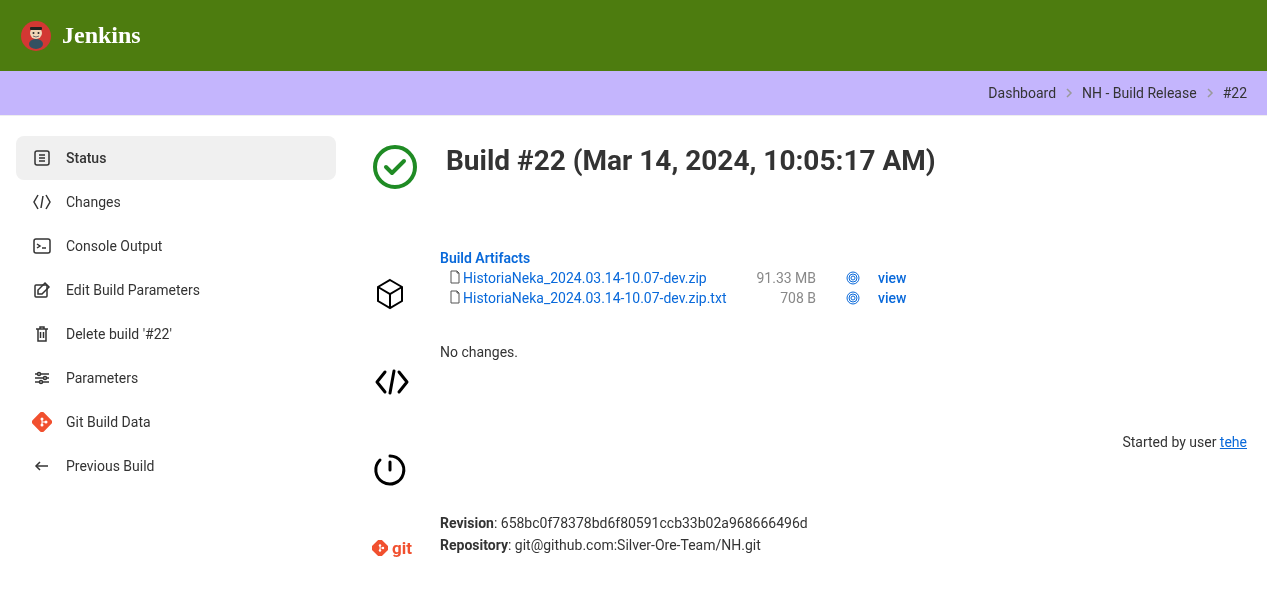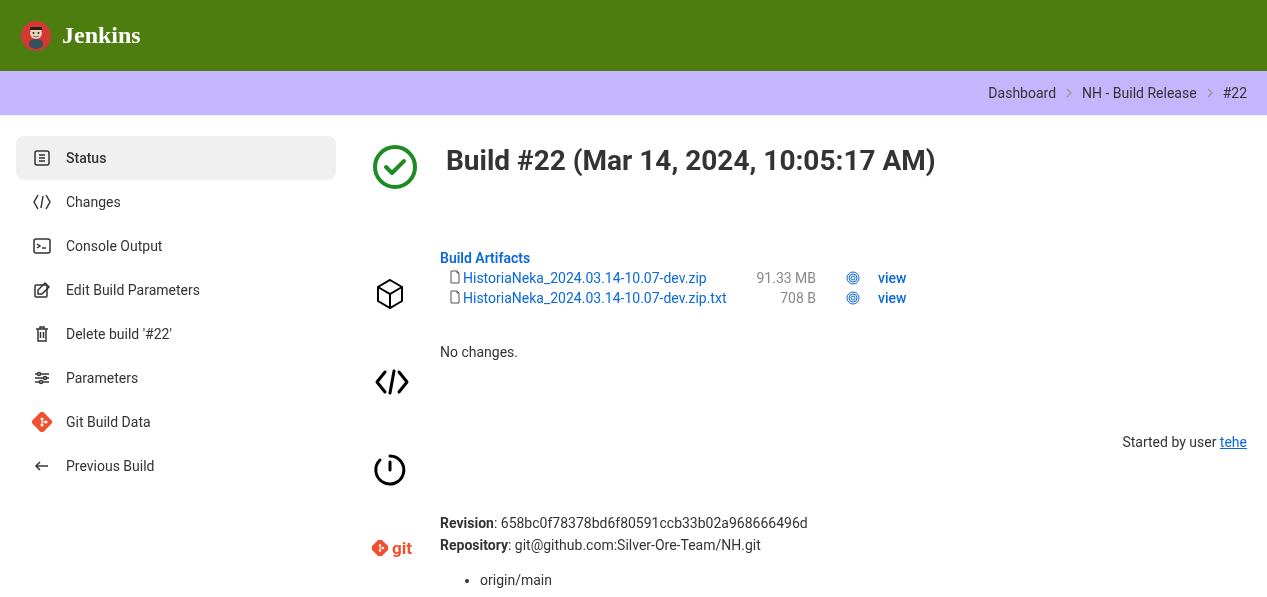--- a/index.html
+++ b/index.html
@@ -259,20 +259,17 @@
               <circle cx="11" cy="8" r="1.2" fill="#fff"></circle>
               <line x1="8" y1="5.5" x2="8" y2="10.5" stroke="#fff" stroke-width="0.8"></line>
               <line x1="8" y1="8" x2="11" y2="8" stroke="#fff" stroke-width="0.8"></line>
             </svg>
           <span>git</span>
         </span>
       </div>
       <div class="section-body revision-block">
         <div><span class="bold">Revision</span>: <span>658bc0f78378bd6f80591ccb33b02a968666496d</span></div>
         <div><span class="bold">Repository</span>: <span>git@github.com:Silver-Ore-Team/NH.git</span></div>
-        <ul class="branch-list">
-          <li>origin/main</li>
-        </ul>
       </div>
     </div>
 
   </div>
 </div>
 
 </body></html>

